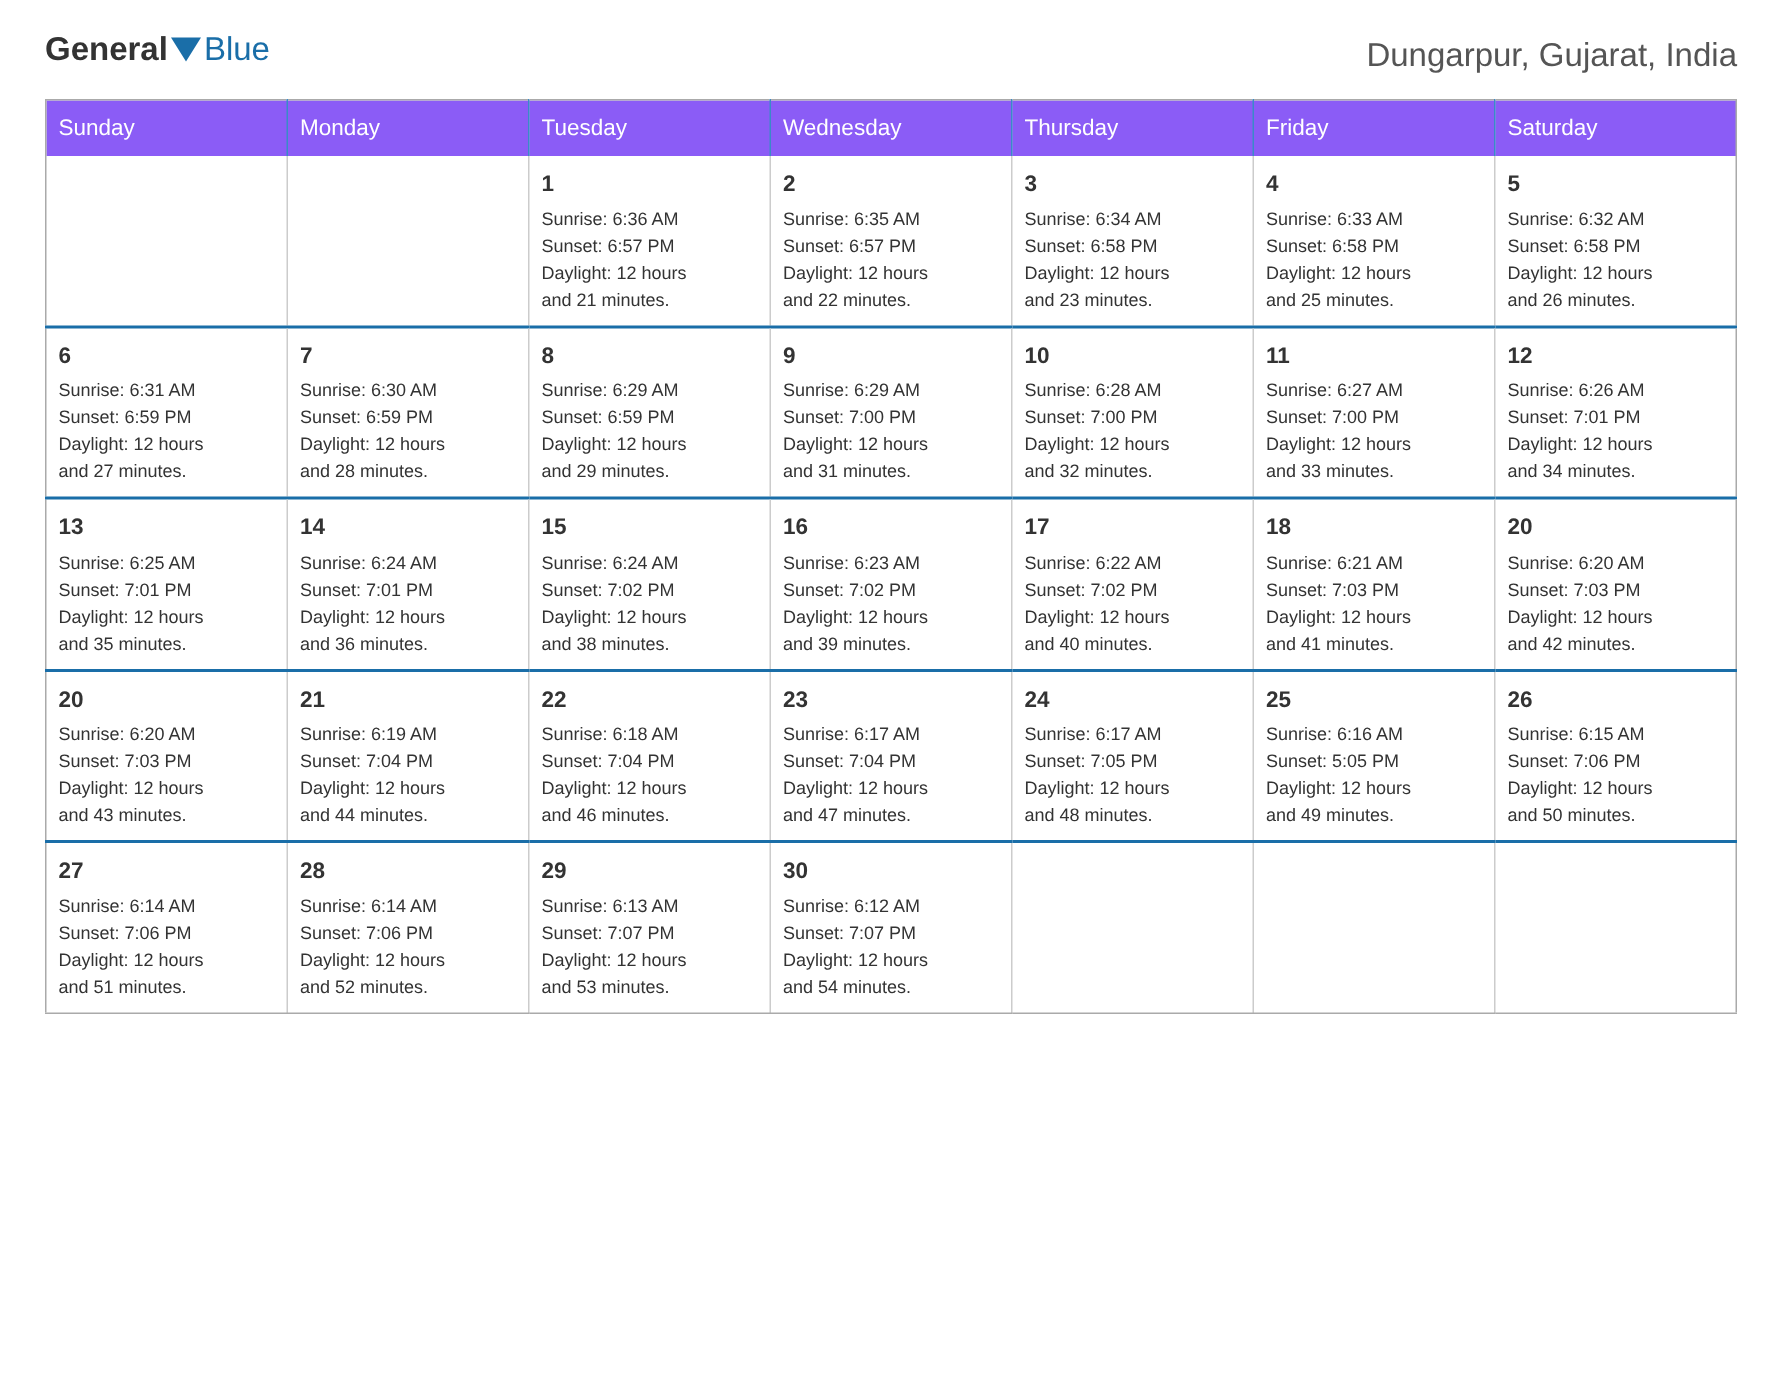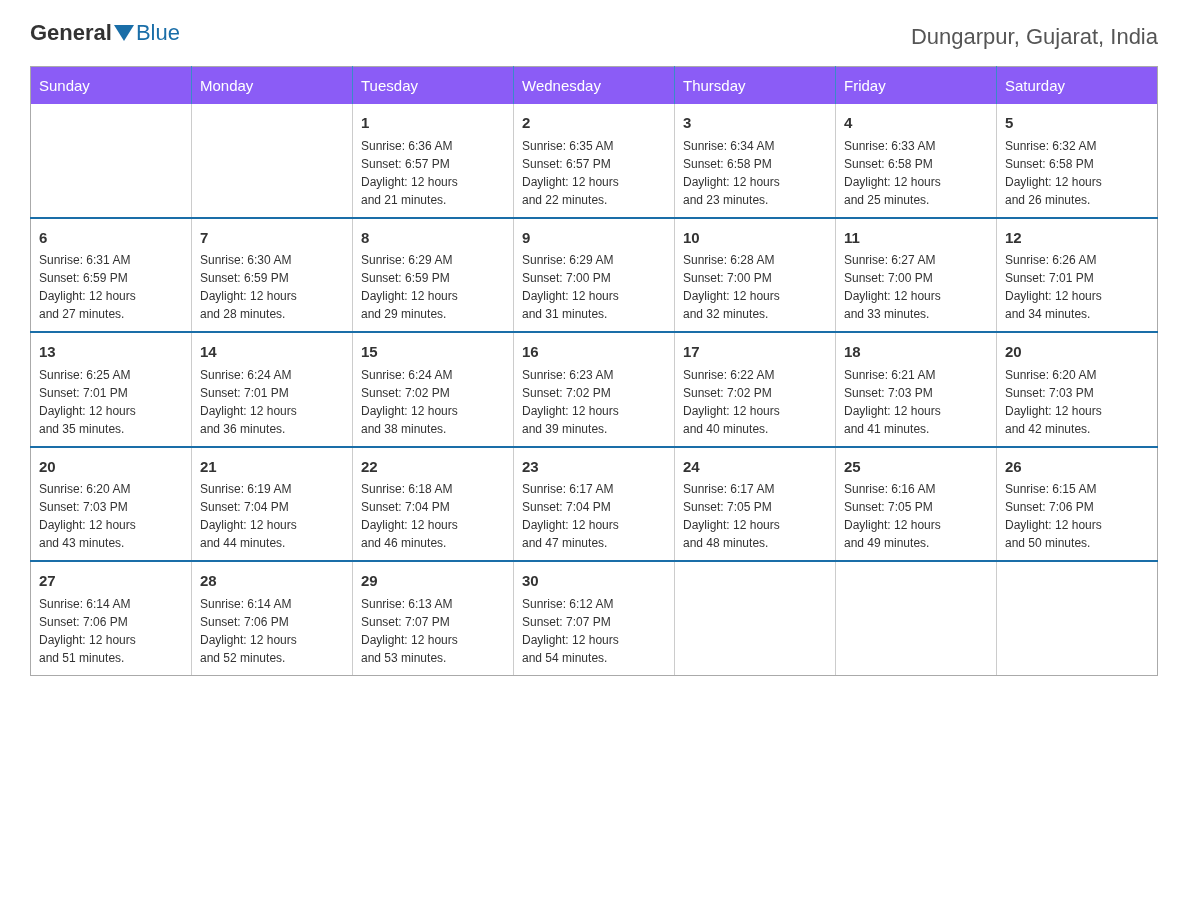--- a/index.html
+++ b/index.html
@@ -314,21 +314,21 @@
         <td>
           <span class="day-number">24</span>
           <div class="day-info" style="white-space: pre-line;">Sunrise: 6:17 AM
 Sunset: 7:05 PM
 Daylight: 12 hours
 and 48 minutes.</div>
         </td>
         <td>
           <span class="day-number">25</span>
           <div class="day-info" style="white-space: pre-line;">Sunrise: 6:16 AM
-Sunset: 7:05 PM
+Sunset: 5:05 PM
 Daylight: 12 hours
 and 49 minutes.</div>
         </td>
         <td>
           <span class="day-number">26</span>
           <div class="day-info" style="white-space: pre-line;">Sunrise: 6:15 AM
 Sunset: 7:06 PM
 Daylight: 12 hours
 and 50 minutes.</div>
         </td>

